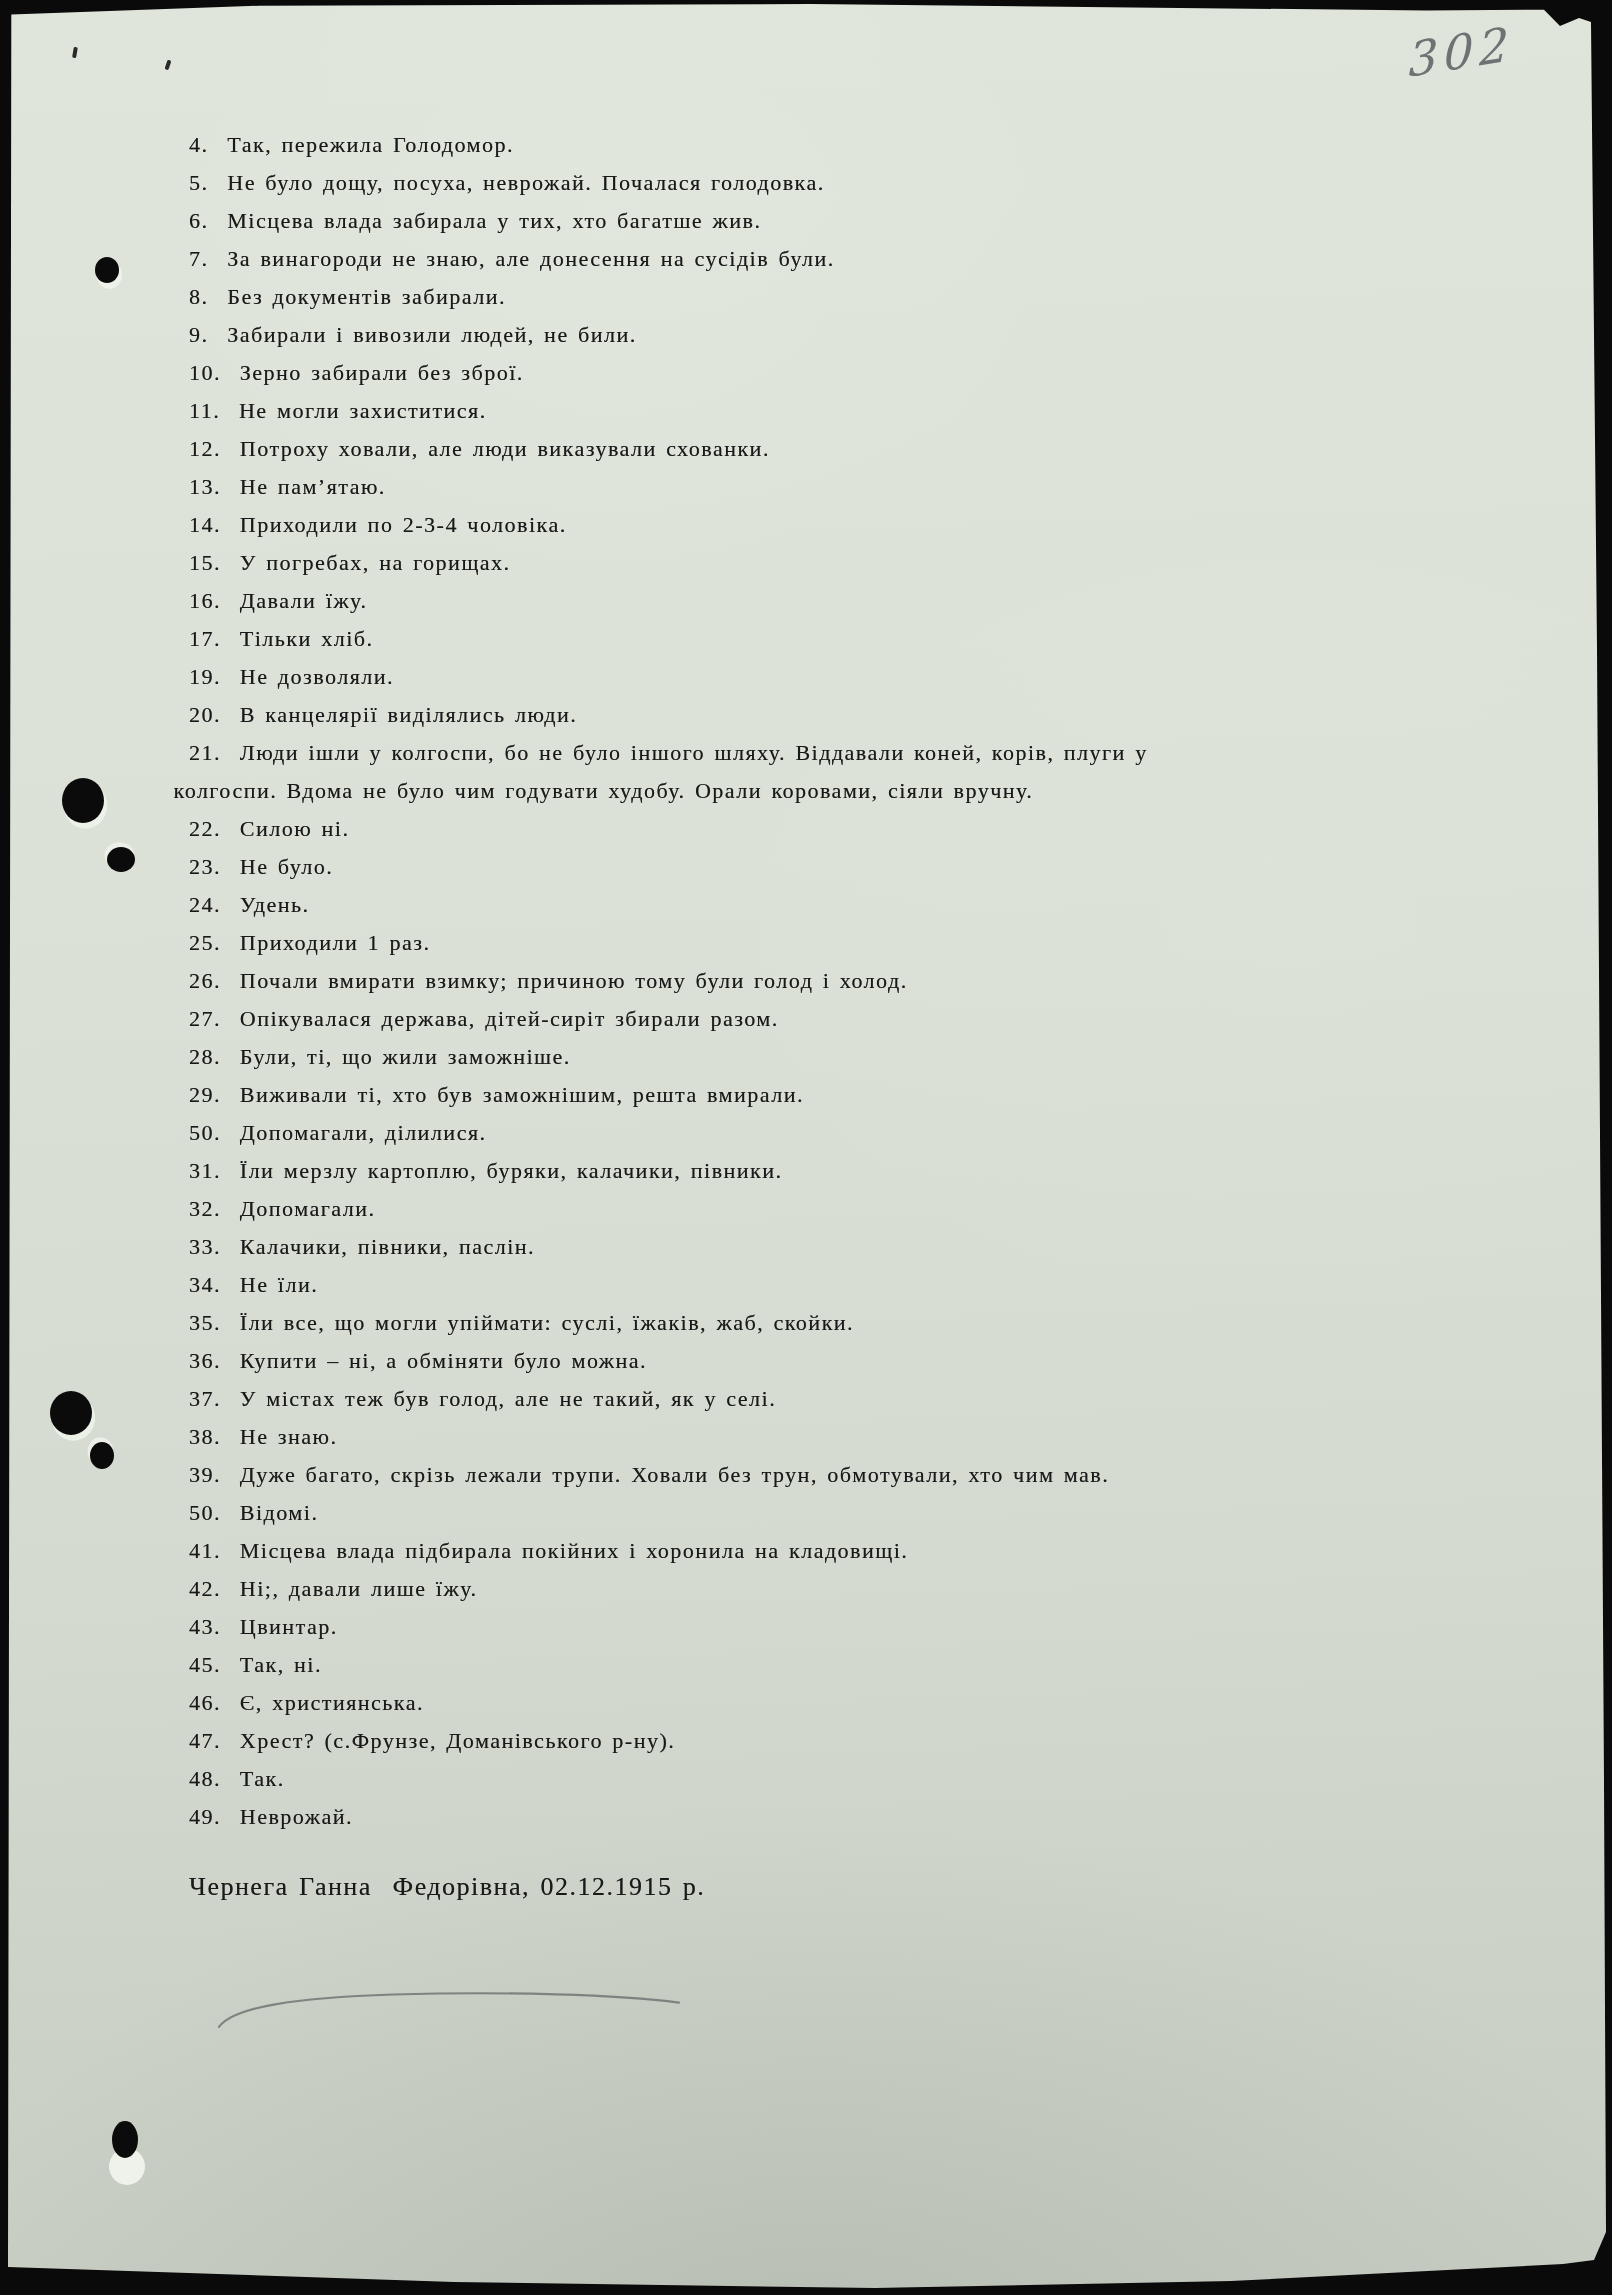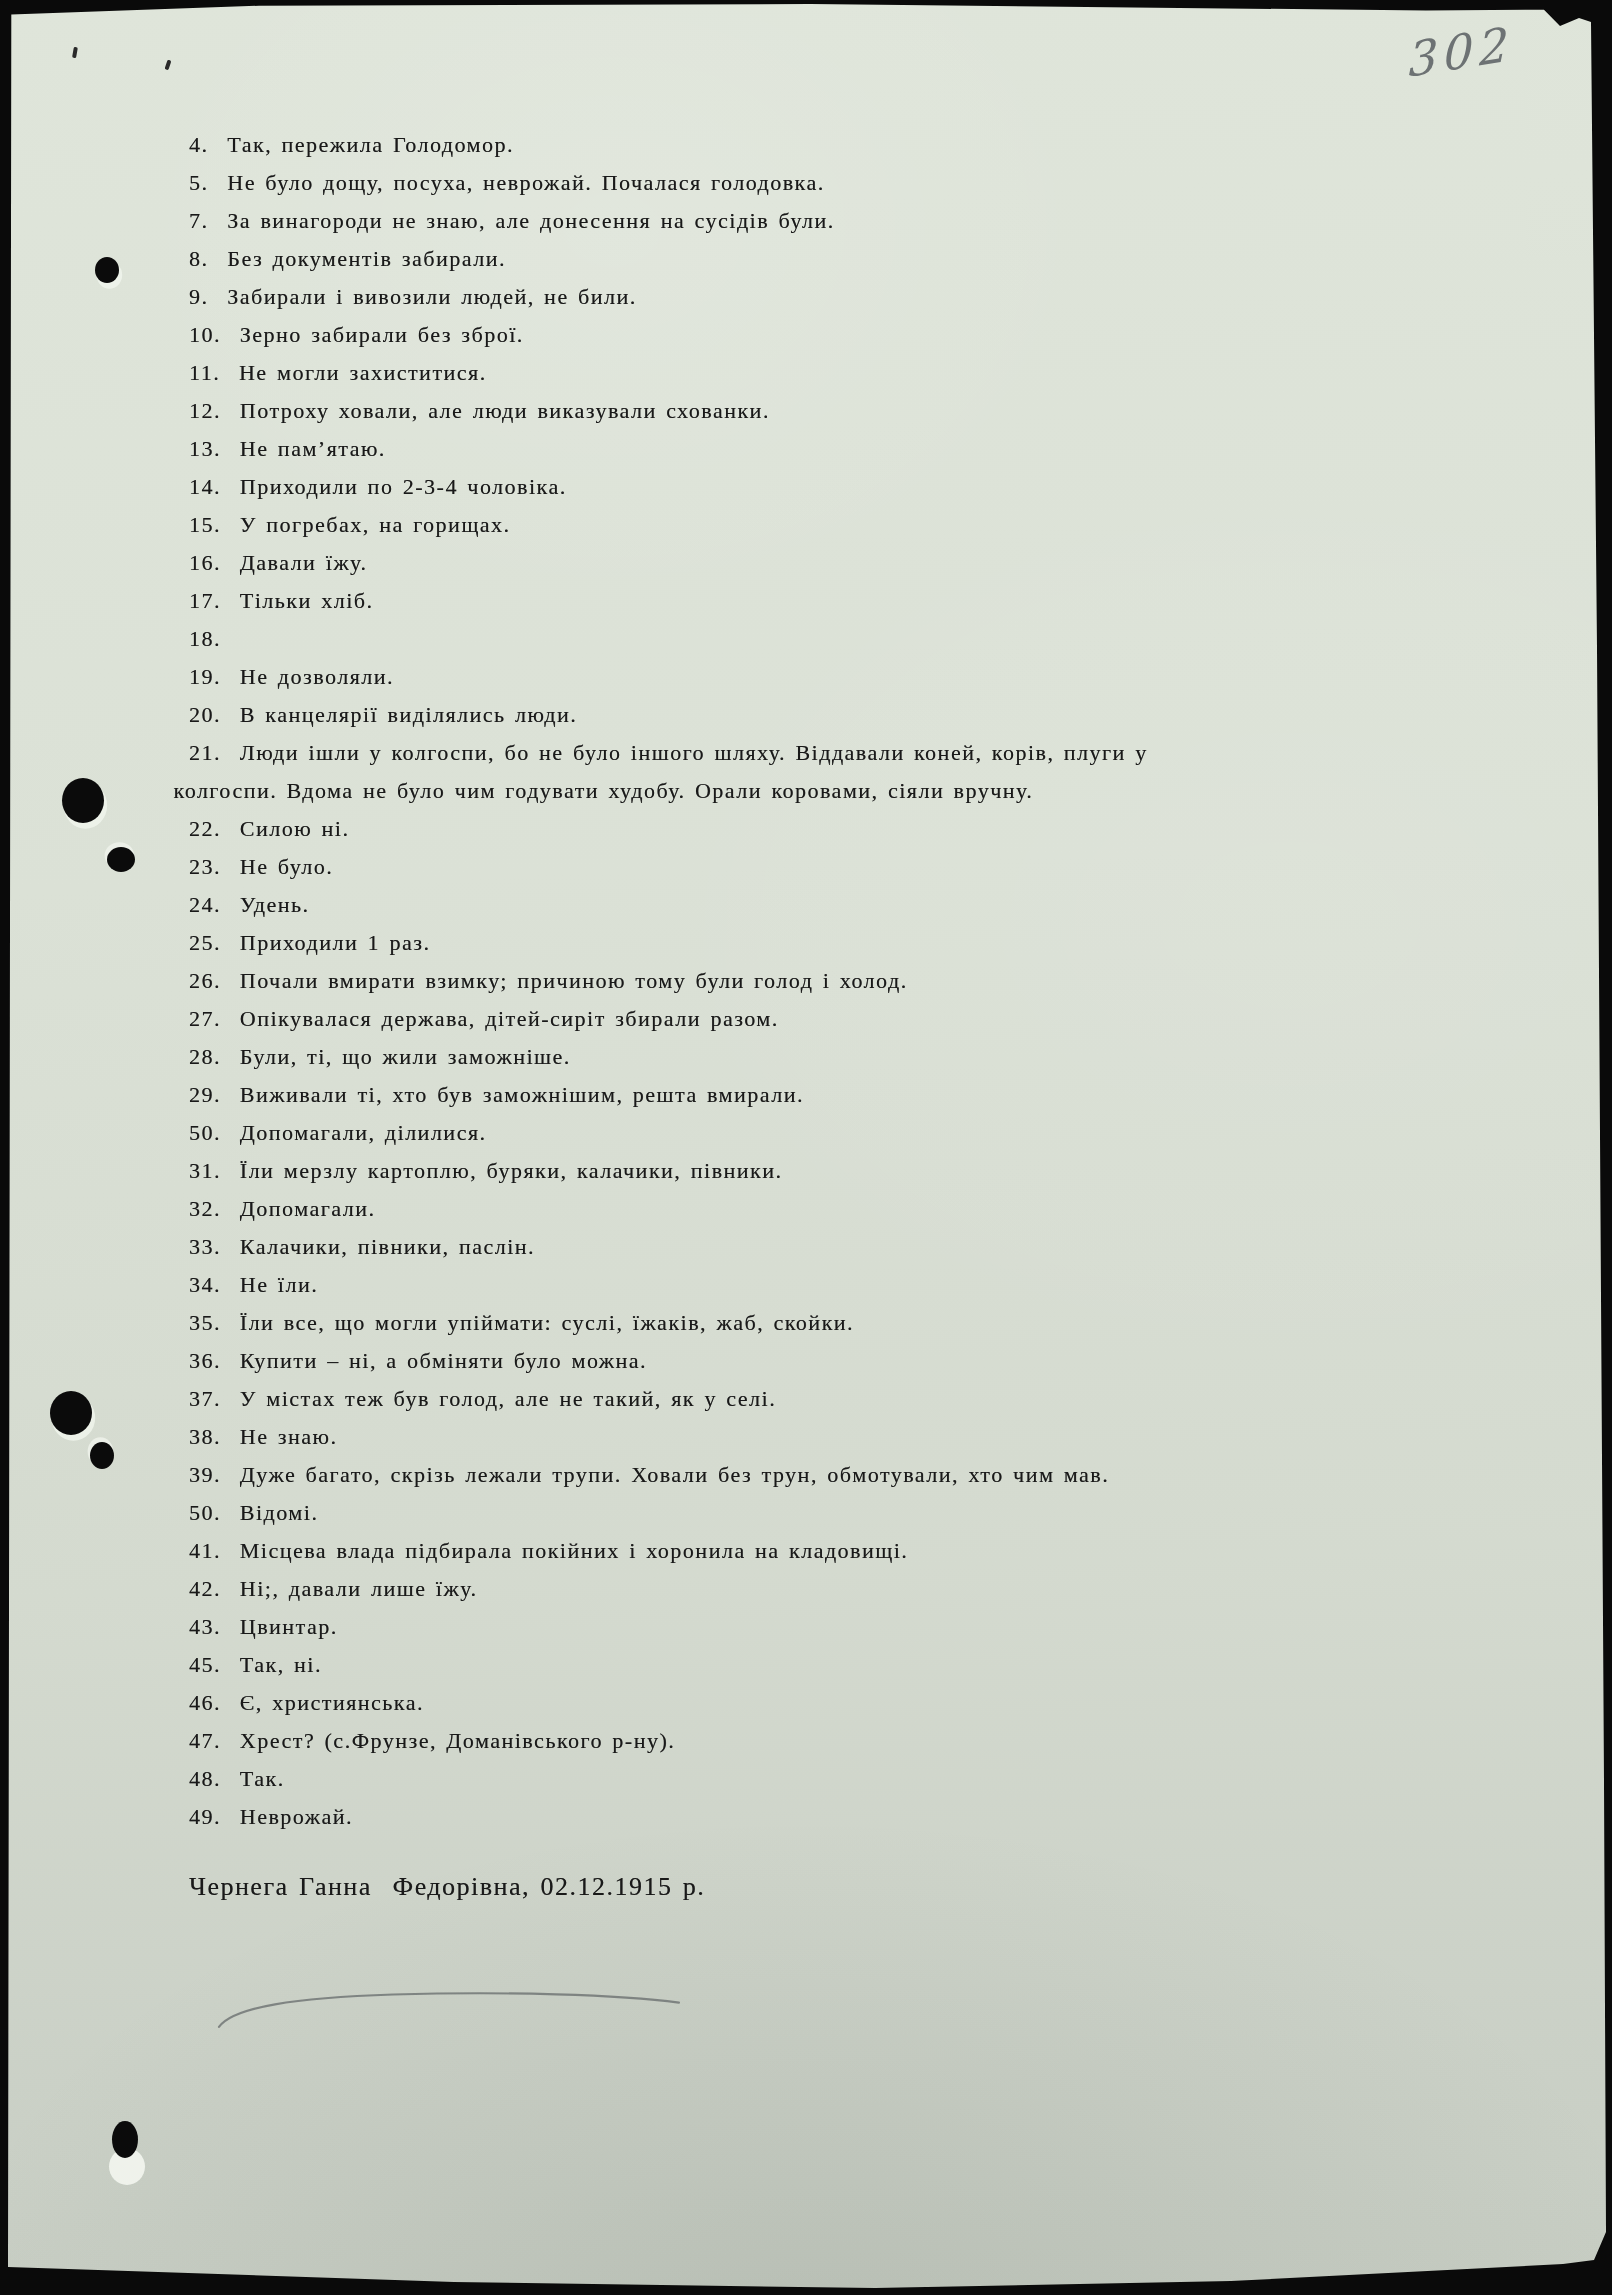--- a/index.html
+++ b/index.html
@@ -111,32 +111,32 @@
     <div class="punch halo-br" style="left:62px;top:778px;width:42px;height:45px;"></div>
     <div class="punch halo-tr" style="left:107px;top:847px;width:28px;height:25px;"></div>
     <div class="punch halo-br" style="left:50px;top:1391px;width:42px;height:44px;"></div>
     <div class="punch halo-tr" style="left:90px;top:1442px;width:24px;height:27px;"></div>
     <div class="punch-halo" style="left:109px;top:2148px;width:36px;height:37px;"></div>
     <div class="punch" style="left:112px;top:2121px;width:26px;height:37px;"></div>
 
     <div class="list" id="list">
         <div class="line">4.  Так, пережила Голодомор.</div>
         <div class="line">5.  Не було дощу, посуха, неврожай. Почалася голодовка.</div>
+        <div class="line">6.  Місцева влада забирала у тих, хто багатше жив.</div>
         <div class="line">7.  За винагороди не знаю, але донесення на сусідів були.</div>
         <div class="line">8.  Без документів забирали.</div>
         <div class="line">9.  Забирали і вивозили людей, не били.</div>
         <div class="line">10.  Зерно забирали без зброї.</div>
         <div class="line">11.  Не могли захиститися.</div>
         <div class="line">12.  Потроху ховали, але люди виказували схованки.</div>
         <div class="line">13.  Не пам’ятаю.</div>
         <div class="line">14.  Приходили по 2-3-4 чоловіка.</div>
         <div class="line">15.  У погребах, на горищах.</div>
         <div class="line">16.  Давали їжу.</div>
         <div class="line">17.  Тільки хліб.</div>
-        <div class="line">18.</div>
         <div class="line">19.  Не дозволяли.</div>
         <div class="line">20.  В канцелярії виділялись люди.</div>
         <div class="line">21.  Люди ішли у колгоспи, бо не було іншого шляху. Віддавали коней, корів, плуги у</div>
         <div class="line cont">колгоспи. Вдома не було чим годувати худобу. Орали коровами, сіяли вручну.</div>
         <div class="line">22.  Силою ні.</div>
         <div class="line">23.  Не було.</div>
         <div class="line">24.  Удень.</div>
         <div class="line">25.  Приходили 1 раз.</div>
         <div class="line">26.  Почали вмирати взимку; причиною тому були голод і холод.</div>
         <div class="line">27.  Опікувалася держава, дітей-сиріт збирали разом.</div>

